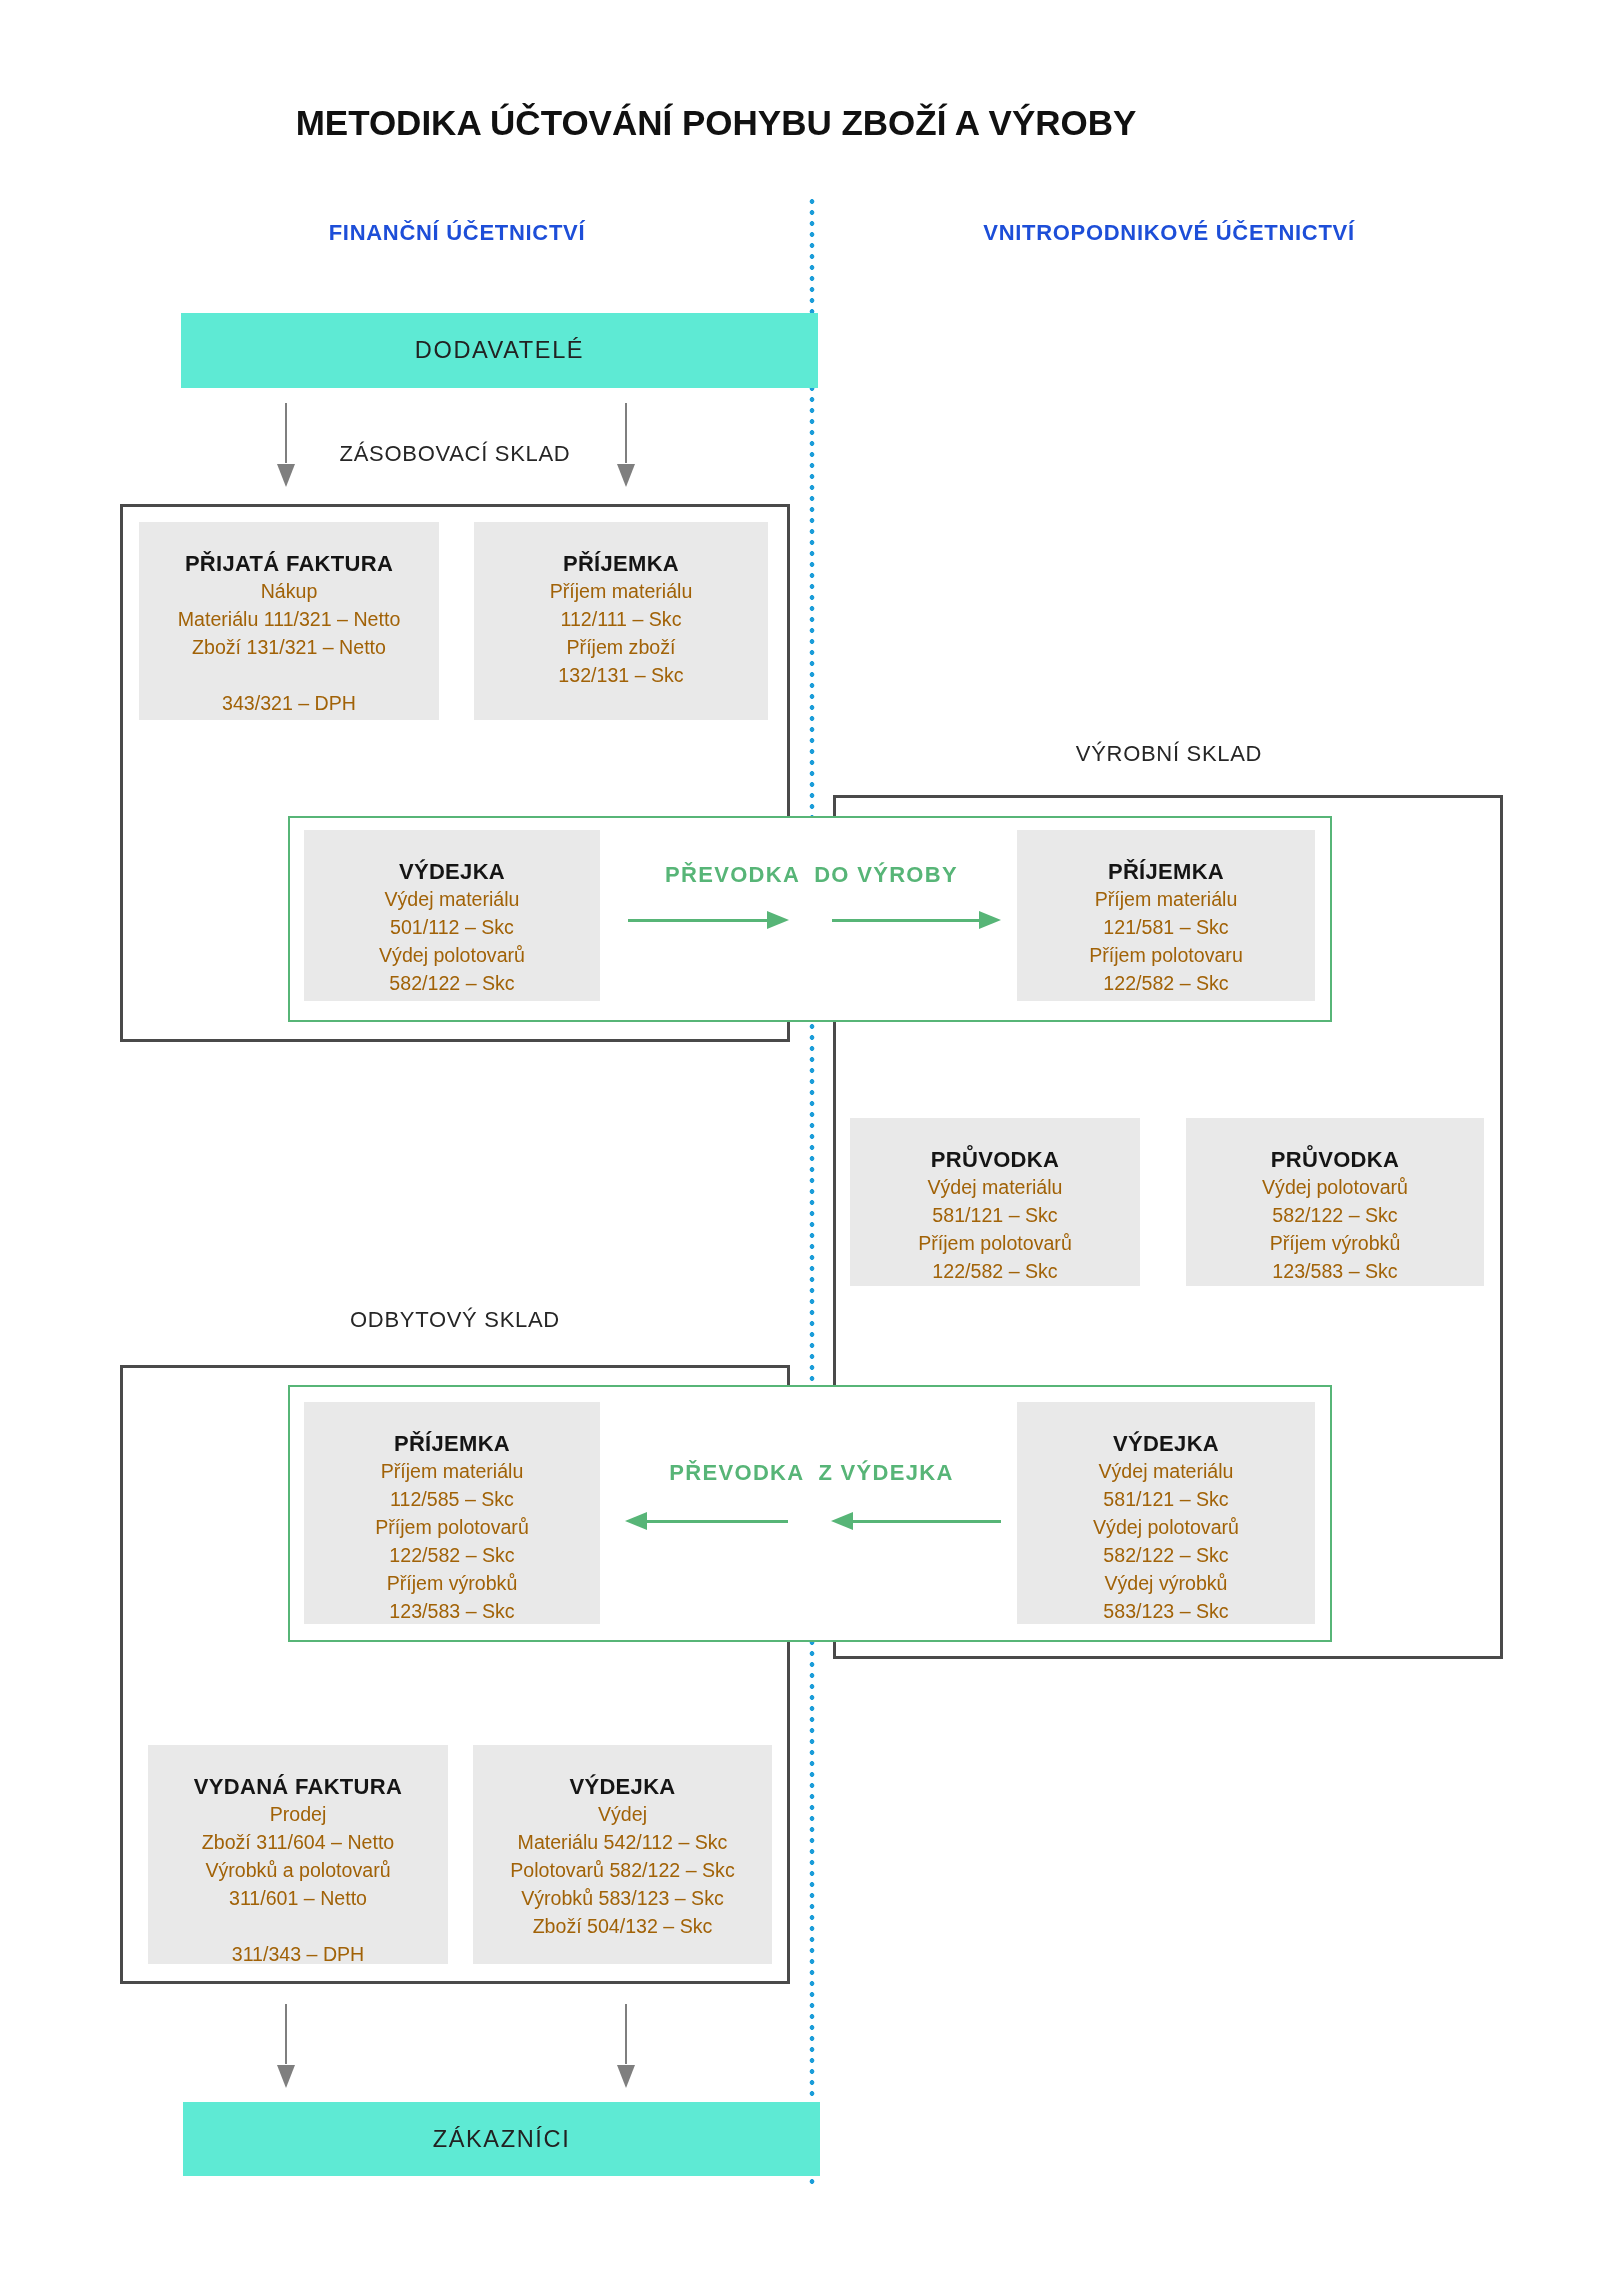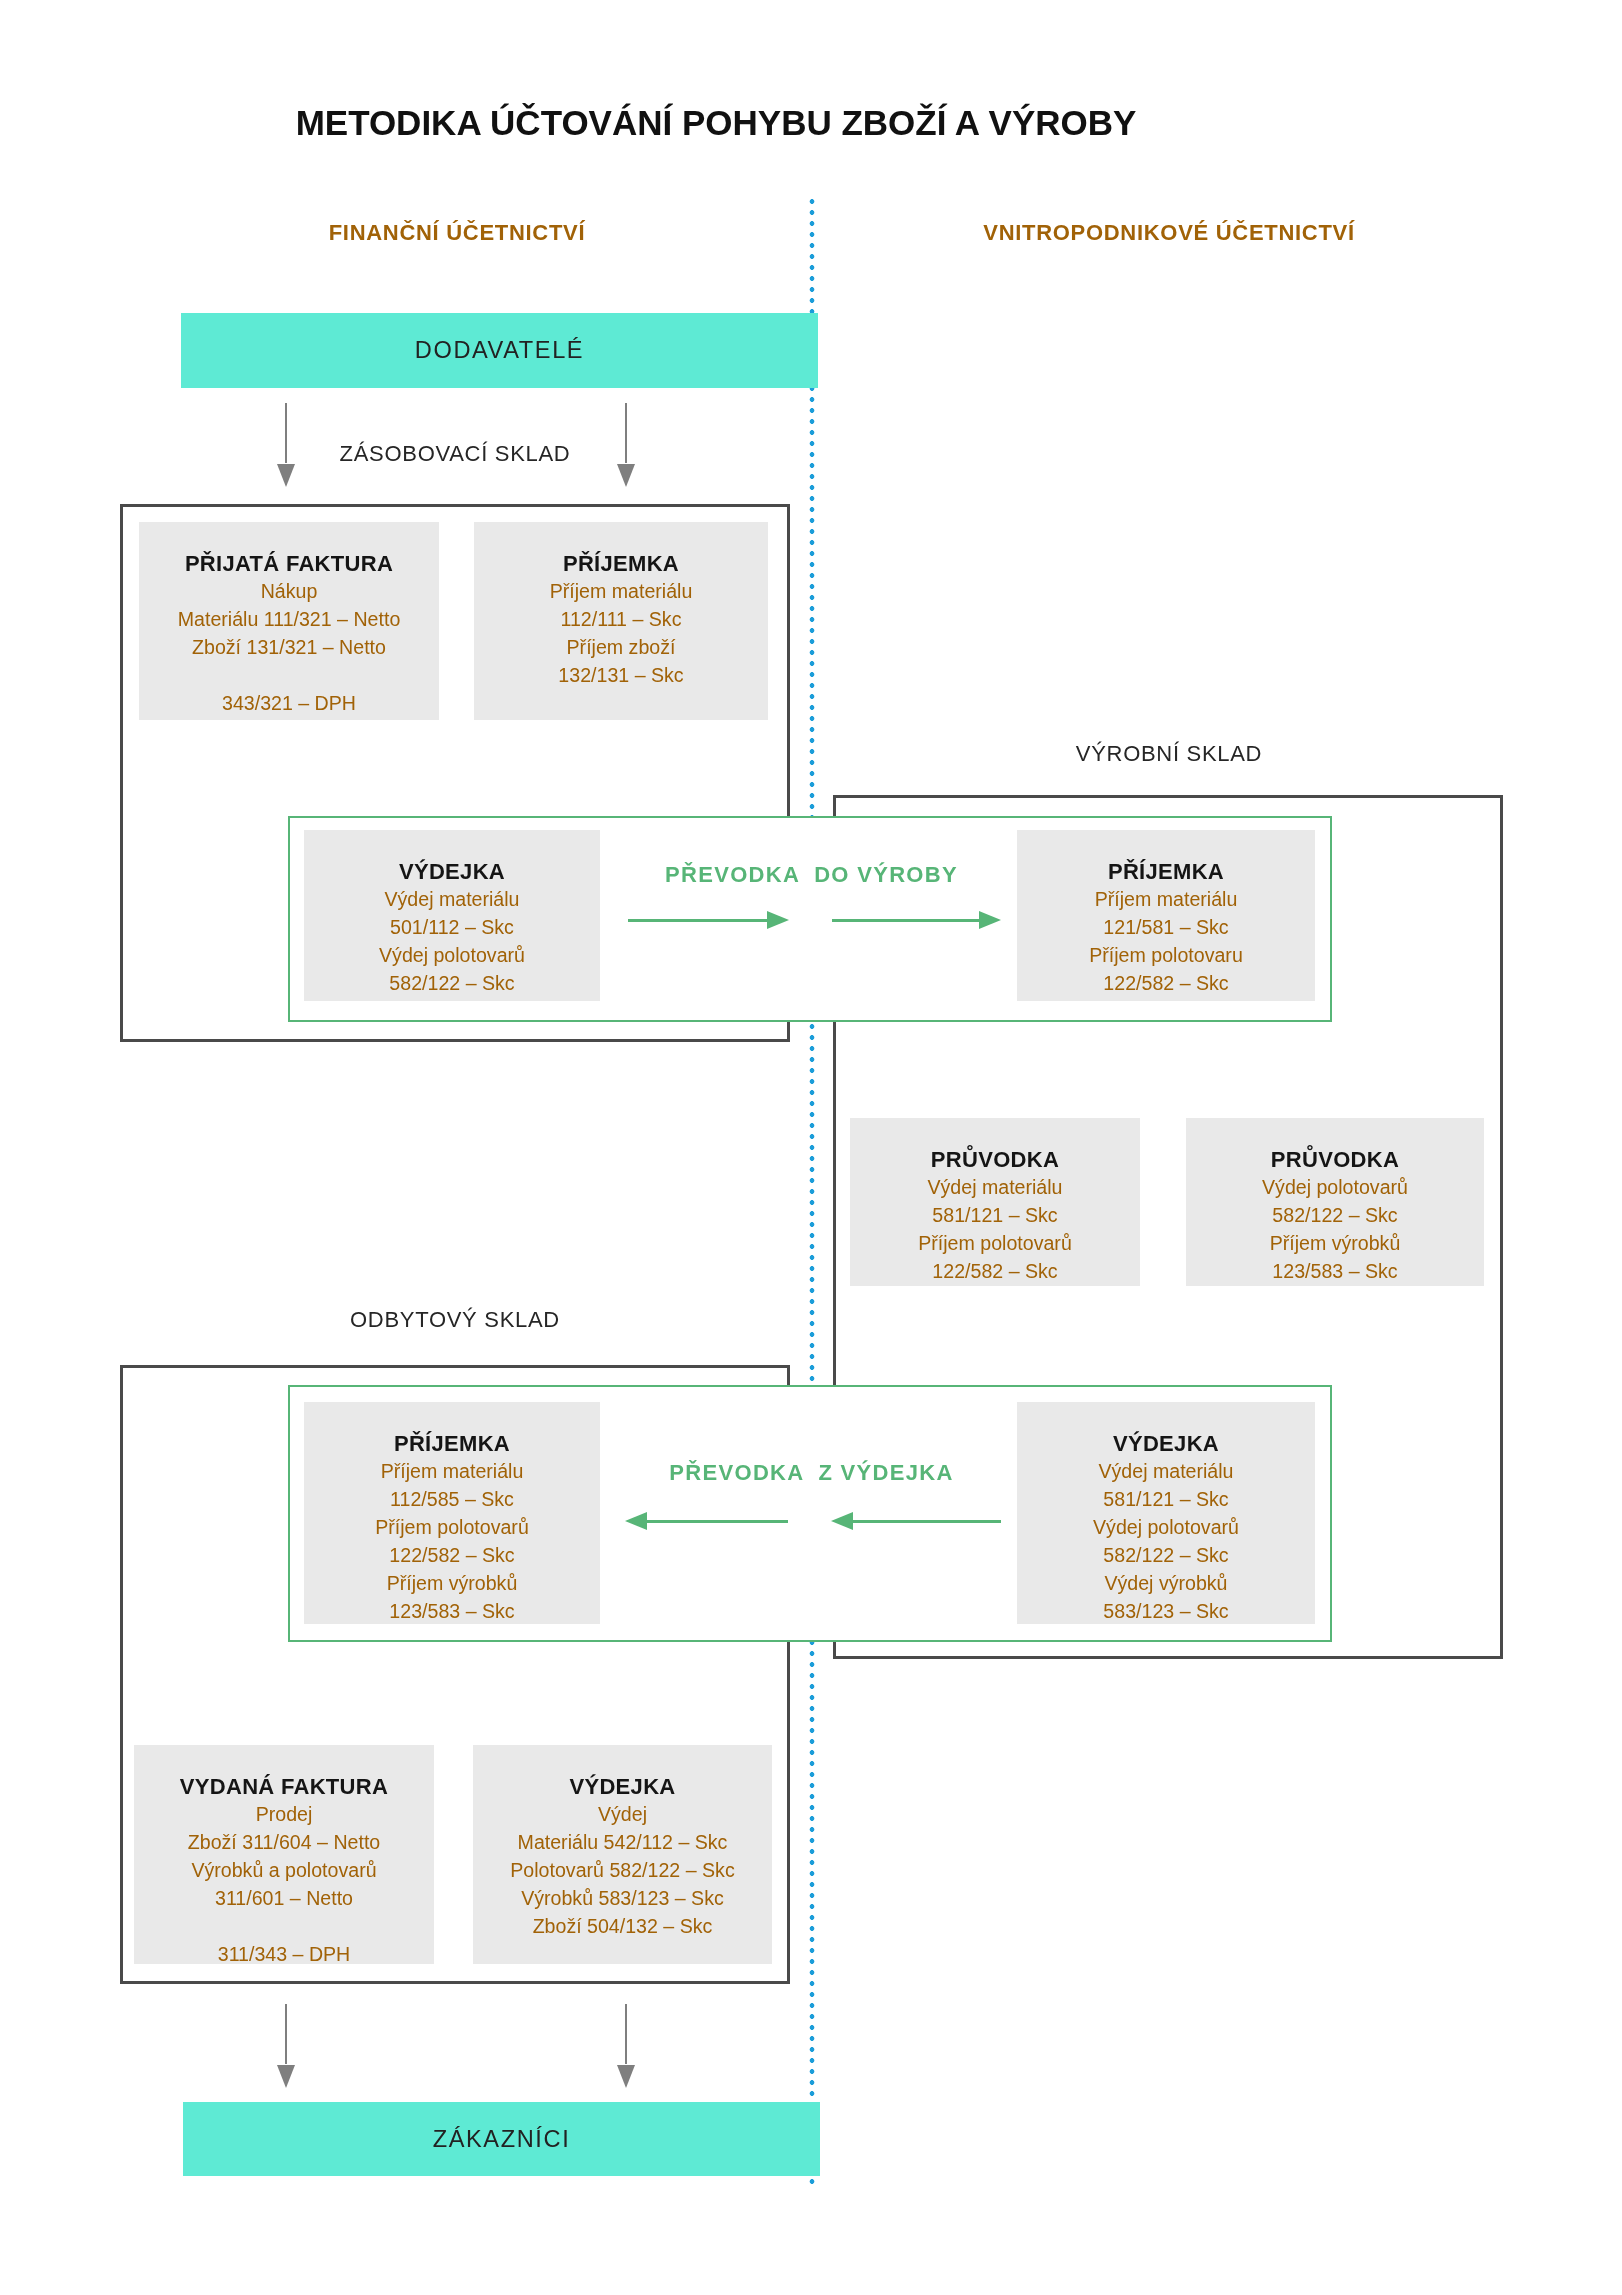--- a/index.html
+++ b/index.html
@@ -2,21 +2,21 @@
 <html style="font-size:10.5px"><head>
 <meta charset="utf-8">
 <style>
   html,body{margin:0;padding:0;background:#fff;}
   body{font-family:"Liberation Sans","DejaVu Sans",sans-serif;color:#1f1f1f;}
   .page{position:relative;width:1623px;height:2295px;background:#ffffff;overflow:hidden;}
 
   .diagram-title{position:absolute;top:102px;left:0;width:1432px;text-align:center;
     font-size:35px;font-weight:bold;color:#111;letter-spacing:0px;line-height:42px;z-index:3;}
 
-  .col-header{position:absolute;top:220px;font-size:22px;font-weight:bold;color:#a16207;
+  .col-header{position:absolute;top:220px;font-size:22px;font-weight:bold;color:#1d4ed8;
     letter-spacing:0.7px;text-align:center;line-height:26px;z-index:3;}
   .col-header.left{left:156px;width:602px;}
   .col-header.right{left:868px;width:602px;}
 
   .dotline{position:absolute;left:809px;top:196px;width:5.9px;height:1993px;z-index:1;
     background-image:radial-gradient(circle,#1B9DD9 2.3px,rgba(27,157,217,0) 2.6px);
     background-size:5.9px 11px;background-position:center top;background-repeat:repeat-y;}
 
   .banner{position:absolute;background:#5eead4;display:flex;align-items:center;justify-content:center;
     font-size:23.6px;letter-spacing:1.6px;color:#222;z-index:3;margin-left:44px;}
@@ -167,21 +167,21 @@
     <div class="card-lines">
         <div class="line">Výdej materiálu</div>
         <div class="line">581/121 – Skc</div>
         <div class="line">Výdej polotovarů</div>
         <div class="line">582/122 – Skc</div>
         <div class="line">Výdej výrobků</div>
         <div class="line">583/123 – Skc</div>
       </div>
   </div>
 
-  <div class="card" style="left:134px;top:1745px;width:300px;height:219px;">
+  <div class="card" style="left:148px;top:1745px;width:300px;height:219px;">
     <div class="card-title">VYDANÁ FAKTURA</div>
     <div class="card-lines">
         <div class="line">Prodej</div>
         <div class="line">Zboží 311/604 – Netto</div>
         <div class="line">Výrobků a polotovarů</div>
         <div class="line">311/601 – Netto</div>
         <div class="line"></div>
         <div class="line">311/343 – DPH</div>
       </div>
   </div>

